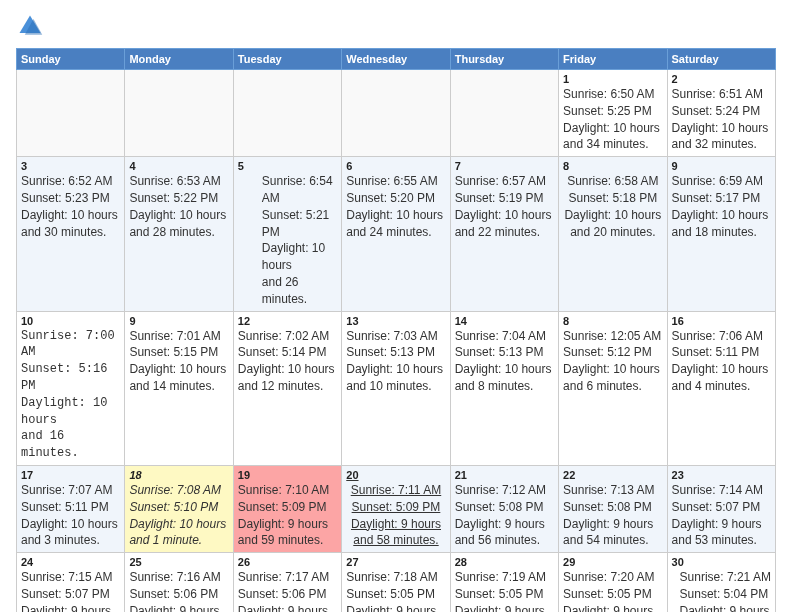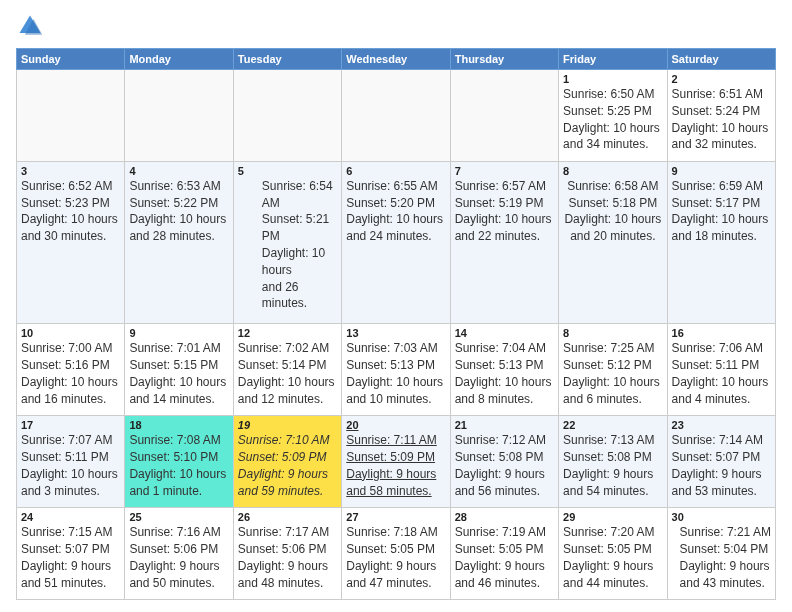--- a/index.html
+++ b/index.html
@@ -205,21 +205,21 @@
             <span class="day-num">9</span>
             <div class="day-info" style="white-space: pre-line;">Sunrise: 6:59 AM
 Sunset: 5:17 PM
 Daylight: 10 hours
 and 18 minutes.</div>
           </td>
         </tr>
         <tr>
           <td>
             <span class="day-num">10</span>
-            <div class="day-info" style="white-space: pre-line;">Sunrise: 7:00 AM
+            <div class="day-info" style="white-space: pre-line; font-family: Liberation Mono, monospace;">Sunrise: 7:00 AM
 Sunset: 5:16 PM
 Daylight: 10 hours
 and 16 minutes.</div>
           </td>
           <td>
             <span class="day-num">9</span>
             <div class="day-info" style="white-space: pre-line;">Sunrise: 7:01 AM
 Sunset: 5:15 PM
 Daylight: 10 hours
 and 14 minutes.</div>
@@ -240,58 +240,58 @@
           </td>
           <td>
             <span class="day-num">14</span>
             <div class="day-info" style="white-space: pre-line;">Sunrise: 7:04 AM
 Sunset: 5:13 PM
 Daylight: 10 hours
 and 8 minutes.</div>
           </td>
           <td>
             <span class="day-num">8</span>
-            <div class="day-info" style="white-space: pre-line;">Sunrise: 7:25 AM
+            <div class="day-info" style="white-space: pre-line;">Sunrise: 12:05 AM
 Sunset: 5:12 PM
 Daylight: 10 hours
 and 6 minutes.</div>
           </td>
           <td>
             <span class="day-num">16</span>
             <div class="day-info" style="white-space: pre-line;">Sunrise: 7:06 AM
 Sunset: 5:11 PM
 Daylight: 10 hours
 and 4 minutes.</div>
           </td>
         </tr>
         <tr>
           <td style="background: rgb(240, 245, 251); margin-left: 24px;">
             <span class="day-num">17</span>
             <div class="day-info" style="white-space: pre-line;">Sunrise: 7:07 AM
 Sunset: 5:11 PM
 Daylight: 10 hours
 and 3 minutes.</div>
           </td>
-          <td style="background: #5eead4;">
+          <td style="background: #fef9c3; font-style: italic;">
             <span class="day-num">18</span>
             <div class="day-info" style="white-space: pre-line;">Sunrise: 7:08 AM
 Sunset: 5:10 PM
 Daylight: 10 hours
 and 1 minute.</div>
           </td>
-          <td style="background: #fde047; font-style: italic;">
+          <td style="background: #fca5a5;">
             <span class="day-num">19</span>
             <div class="day-info" style="white-space: pre-line;">Sunrise: 7:10 AM
 Sunset: 5:09 PM
 Daylight: 9 hours
 and 59 minutes.</div>
           </td>
           <td style="background: rgb(240, 245, 251); text-decoration: underline;">
             <span class="day-num">20</span>
-            <div class="day-info" style="white-space: pre-line;">Sunrise: 7:11 AM
+            <div class="day-info" style="white-space: pre-line; text-align: center;">Sunrise: 7:11 AM
 Sunset: 5:09 PM
 Daylight: 9 hours
 and 58 minutes.</div>
           </td>
           <td style="background: rgb(240, 245, 251);">
             <span class="day-num">21</span>
             <div class="day-info" style="white-space: pre-line;">Sunrise: 7:12 AM
 Sunset: 5:08 PM
 Daylight: 9 hours
 and 56 minutes.</div>

